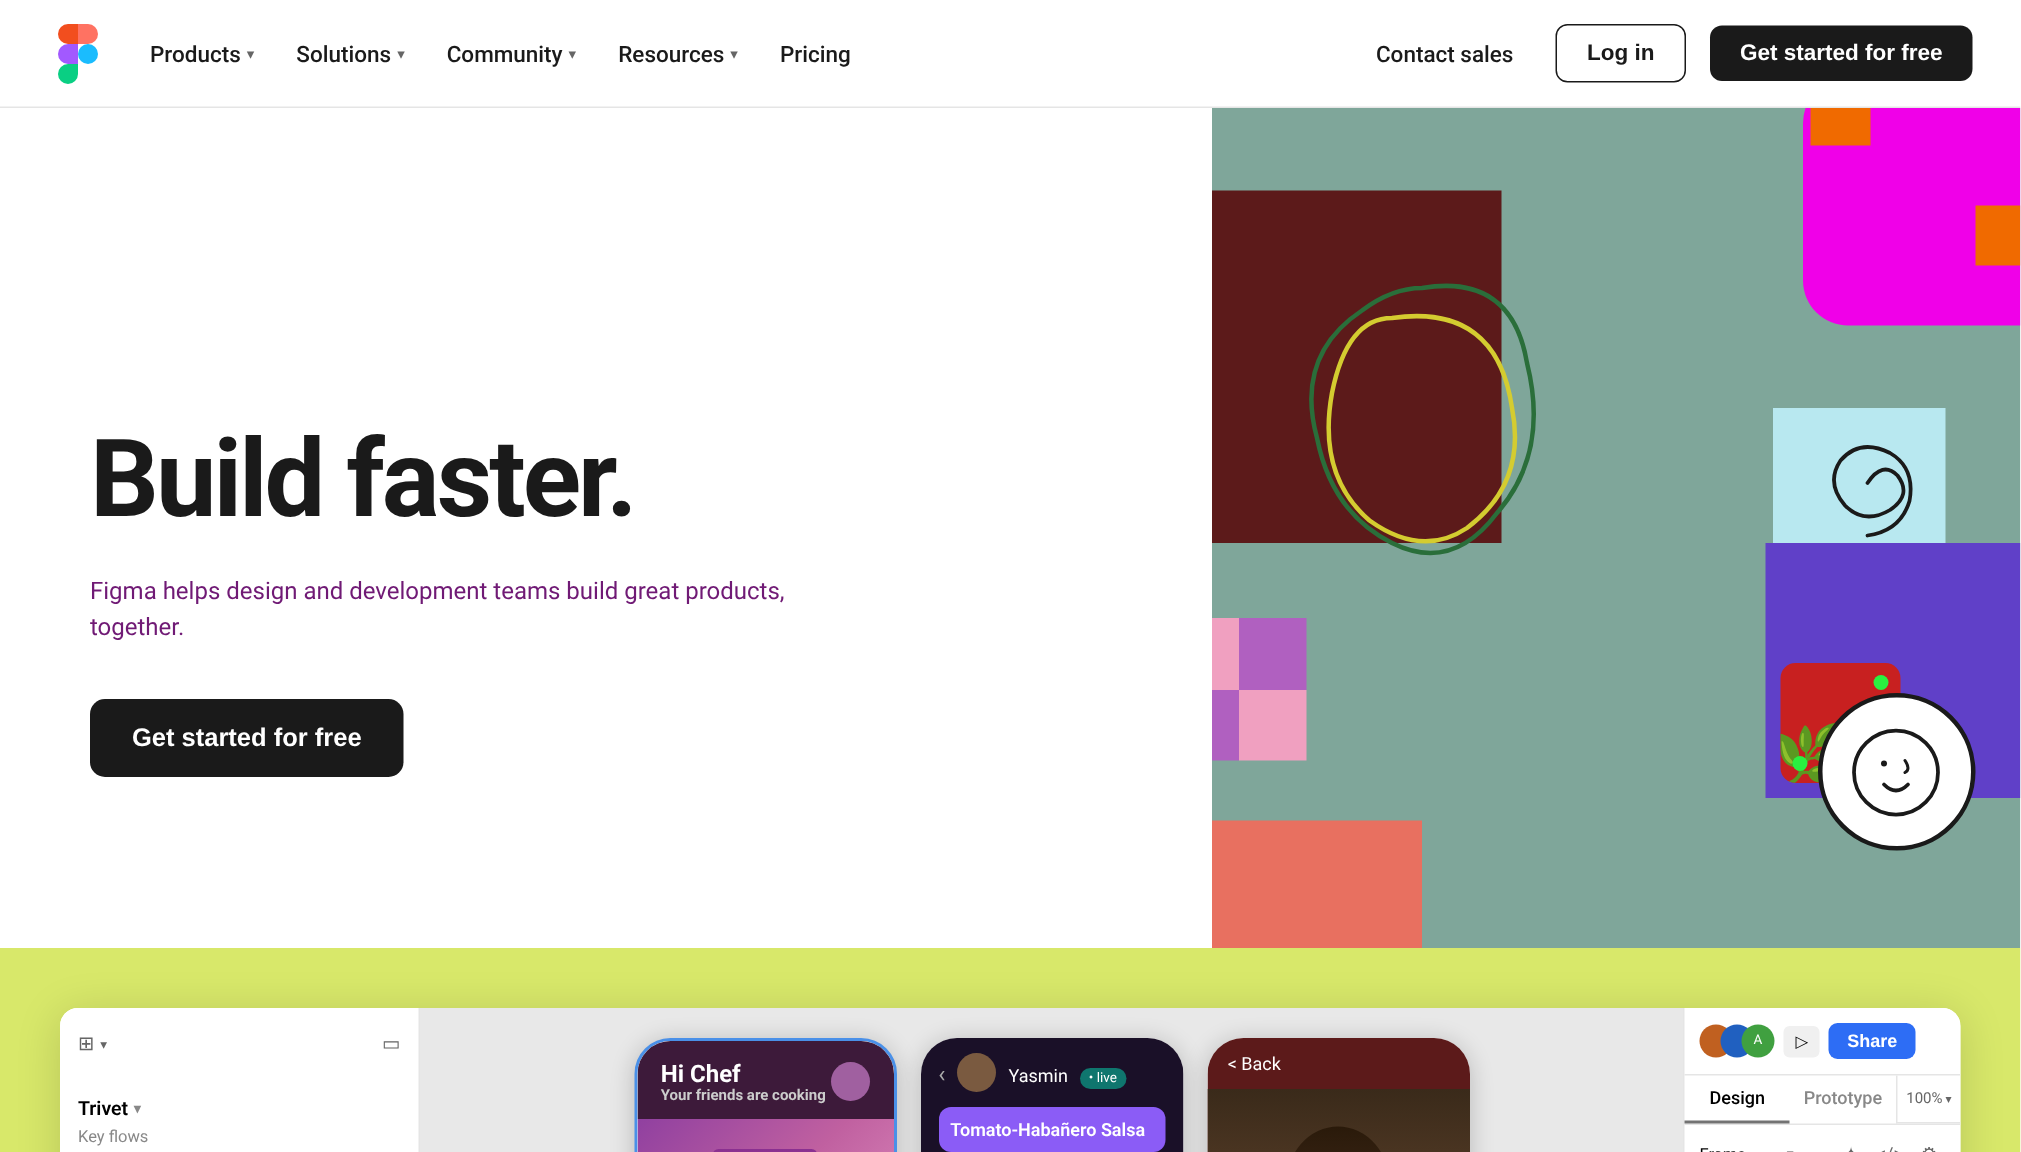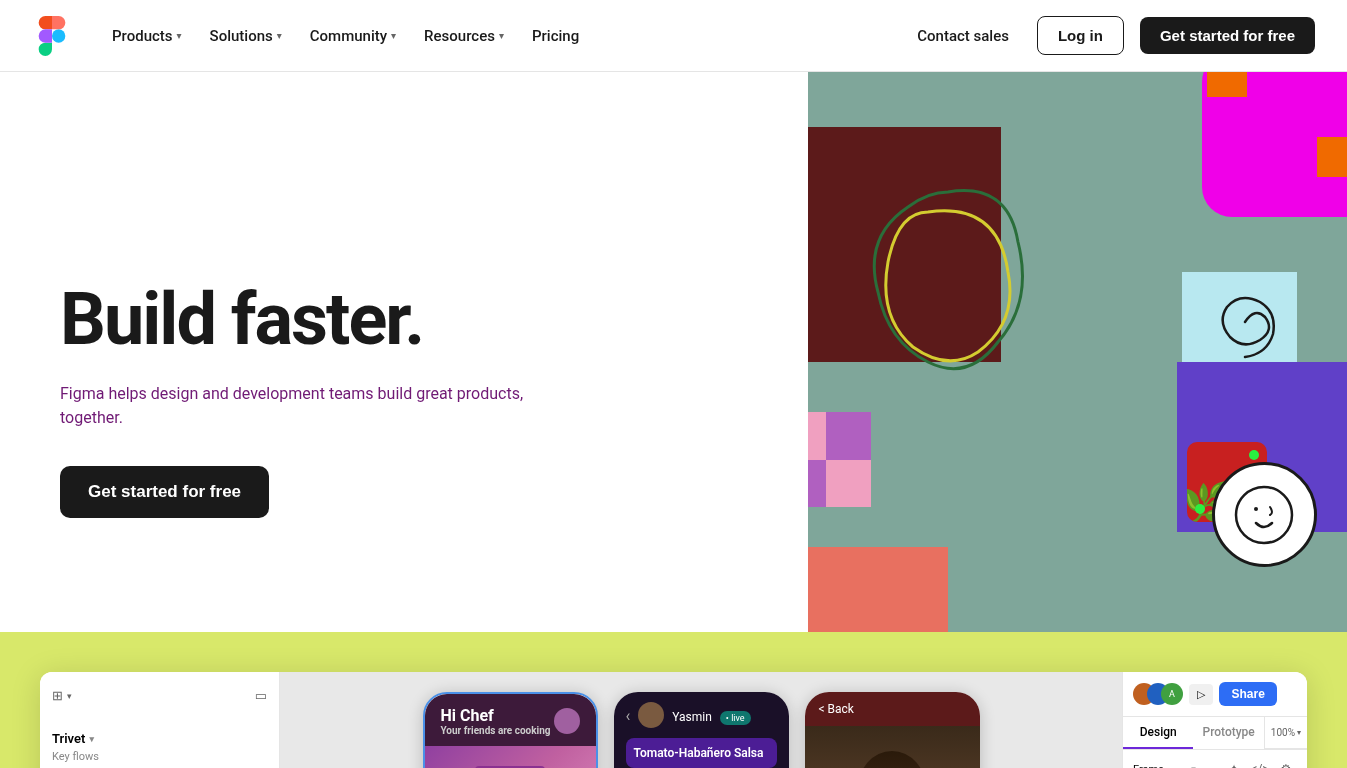--- a/index.html
+++ b/index.html
@@ -4,21 +4,21 @@
   <style>
     * { margin: 0; padding: 0; box-sizing: border-box; }
     body { font-family: -apple-system, BlinkMacSystemFont, 'Segoe UI', Roboto, sans-serif; overflow-x: hidden; background: #fff; }
 
     
     nav {
       display: flex; align-items: center; justify-content: space-between;
       padding: 0 32px; height: 72px; background: #fff;
       border-bottom: 1px solid #e5e5e5; position: sticky; top: 0; z-index: 100;
     }
-    .nav-left { display: flex; align-items: center; gap: 20px; }
+    .nav-left { display: flex; align-items: center; gap: 8px; }
     .logo { width: 40px; height: 40px; flex-shrink: 0; }
     .nav-links { display: flex; align-items: center; gap: 4px; margin-left: 8px; }
     .nav-item {
       display: flex; align-items: center; gap: 4px;
       padding: 8px 12px; font-size: 15px; font-weight: 500; color: #1a1a1a;
       cursor: pointer; border-radius: 6px; white-space: nowrap;
     }
     .chevron { font-size: 10px; color: #666; }
     .nav-right { display: flex; align-items: center; gap: 16px; }
     .contact-sales { font-size: 15px; font-weight: 500; color: #1a1a1a; cursor: pointer; padding: 8px 12px; }
@@ -122,38 +122,38 @@
     .phone-frame {
       width: 175px; flex-shrink: 0; background: #fff; border-radius: 24px;
       overflow: hidden; box-shadow: 0 2px 16px rgba(0,0,0,0.2);
     }
     .phone-screen-1 { background: #fff; }
     .phone-header-1 { background: #3d1a3a; padding: 12px 16px 10px; color: #fff; font-size: 18px; font-weight: 700; }
 
     .phone-screen-2 { background: #2d1a2d; }
     .phone-header-2 { display: flex; align-items: center; gap: 8px; padding: 10px 12px; }
     .live-badge { background: #0f766e; color: #fff; font-size: 9px; padding: 2px 6px; border-radius: 20px; margin-left: 4px; }
-    .phone-dish { background: #4c1d95; margin: 0 12px 8px; border-radius: 8px; padding: 8px; color: #fff; font-size: 12px; font-weight: 600; }
+    .phone-dish { background: #8b5cf6; margin: 0 12px 8px; border-radius: 8px; padding: 8px; color: #fff; font-size: 12px; font-weight: 600; }
 
     .phone-screen-3 { background: #5c1a1a; }
     .phone-back-3 { color: #fff; font-size: 12px; padding: 10px 14px; }
 
     
     .app-right-panel {
       width: 185px; flex-shrink: 0; background: #fff; border-left: 1px solid #e5e5e5;
       padding: 0; font-size: 12px;
     }
     .right-panel-top { display: flex; align-items: center; gap: 6px; padding: 10px 10px; border-bottom: 1px solid #e5e5e5; }
     .avatar-sm { width: 22px; height: 22px; border-radius: 50%; }
     .avatar-sm-1 { background: #c06020; }
     .avatar-sm-2 { background: #2060c0; margin-left: -8px; }
     .avatar-sm-3 { background: #40a040; margin-left: -8px; }
     .right-panel-tabs { display: flex; border-bottom: 1px solid #e5e5e5; }
     .right-tab { flex: 1; text-align: center; padding: 8px 6px; font-size: 12px; font-weight: 500; cursor: pointer; }
-    .right-tab.active { border-bottom: 2px solid #6d28d9; }
+    .right-tab.active { border-bottom: 2px solid #737373; }
     .right-tab.inactive { color: #888; }
     .right-panel-zoom { display: flex; align-items: center; justify-content: flex-end; padding: 4px 8px; font-size: 11px; color: #666; border-bottom: 1px solid #e5e5e5; }
     .right-panel-section { padding: 8px 10px; border-bottom: 1px solid #f0f0f0; }
     .share-btn { background: #2d6df5; color: #fff; font-size: 12px; font-weight: 600; padding: 5px 12px; border-radius: 6px; border: none; cursor: pointer; }
     .play-btn { background: #f0f0f0; border: none; border-radius: 4px; padding: 4px 8px; font-size: 11px; cursor: pointer; }
     .icon-row { display: flex; gap: 4px; }
     .icon-btn { width: 22px; height: 22px; display: flex; align-items: center; justify-content: center; font-size: 12px; color: #666; cursor: pointer; border-radius: 3px; }
   </style>
 </head>
 <body>

